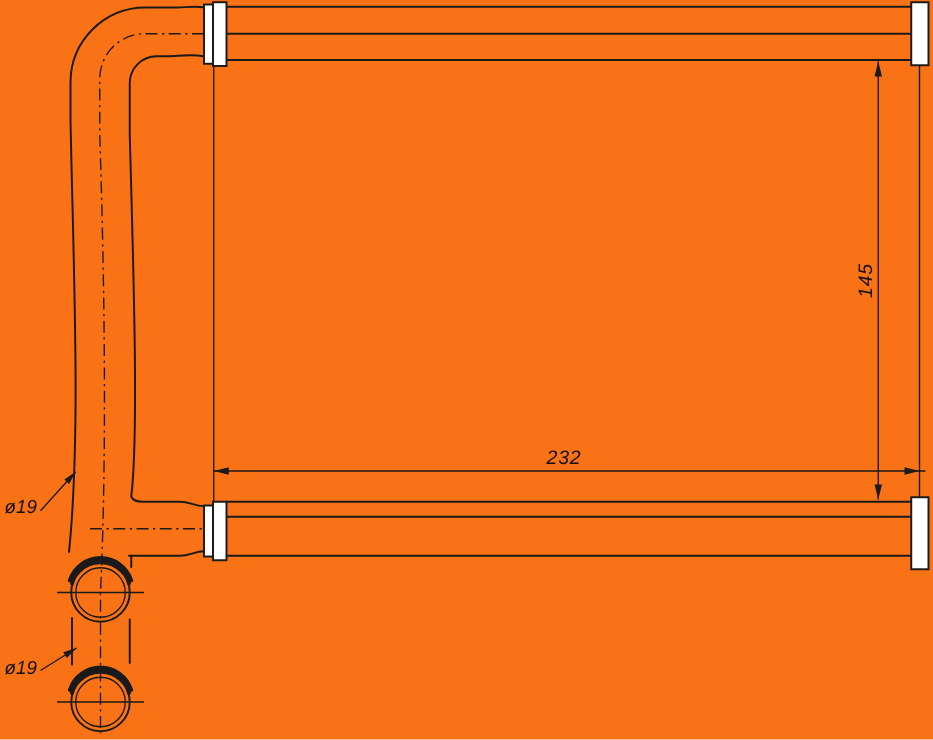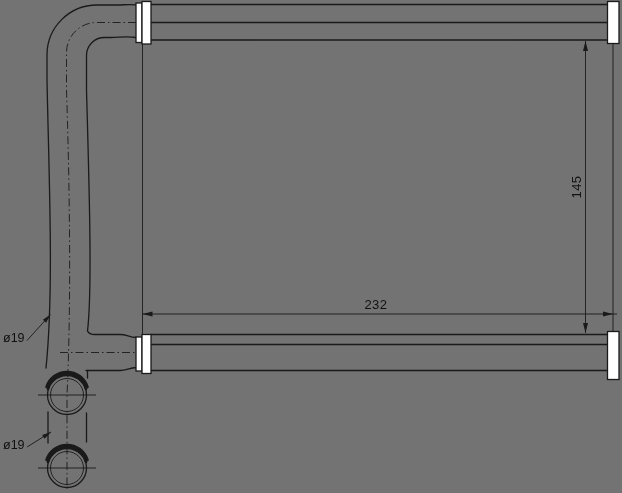--- a/index.html
+++ b/index.html
@@ -5,22 +5,23 @@
   html, body {
     margin: 0;
     padding: 0;
     background: #ffffff;
     font-family: "Liberation Sans", sans-serif;
   }
   .canvas-wrap {
     width: 622px;
     height: 493px;
     position: relative;
-    background: #737373;
+    background: #f97316;
     overflow: hidden;
+    font-style: italic;
   }
   svg { display: block; }
   .outline   { stroke: #1a1a1a; stroke-width: 1.3; fill: none; stroke-linecap: round; }
   .outline-f { stroke: #1a1a1a; stroke-width: 1.3; fill: #ffffff; }
   .thin      { stroke: #1a1a1a; stroke-width: 0.9; fill: none; }
   .centerline{ stroke: #1a1a1a; stroke-width: 0.9; fill: none; stroke-dasharray: 8 3 1.5 3; }
   .bead      { stroke: #1a1a1a; stroke-width: 2.6; fill: none; stroke-linecap: round; }
   .arrow     { fill: #1a1a1a; stroke: none; }
   .dim-text  { font-family: "Liberation Sans", sans-serif; font-size: 13px; fill: #111111; letter-spacing: 0.5px; }
   .dia-text  { font-family: "Liberation Sans", sans-serif; font-size: 12.5px; fill: #111111; }

